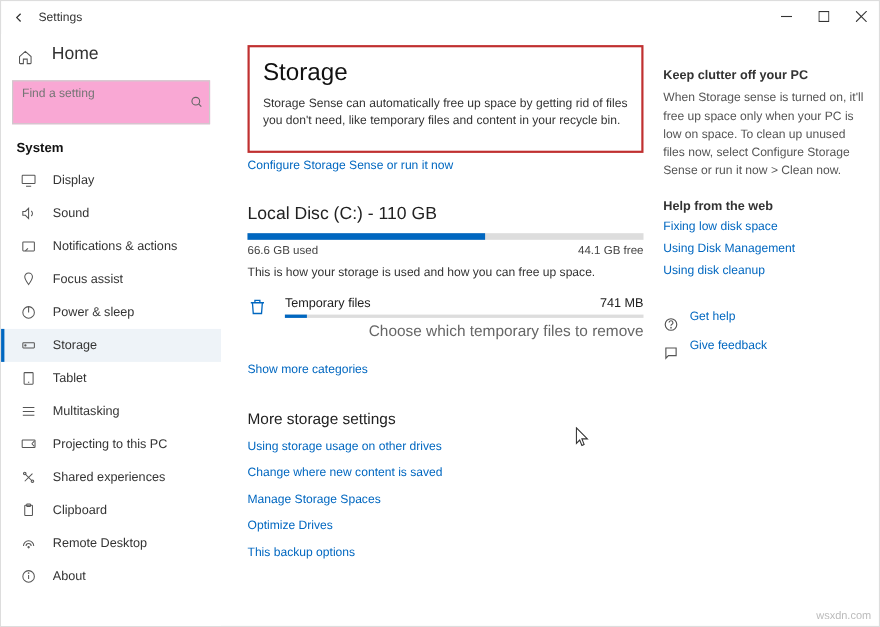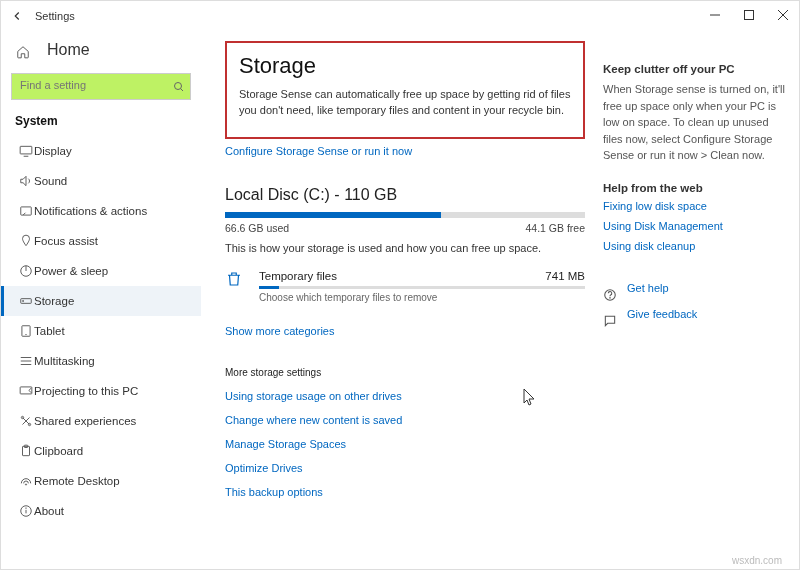--- a/index.html
+++ b/index.html
@@ -7,24 +7,24 @@
 .window { width:100%; height:100%; display:flex; flex-direction:column; border:1px solid #ddd; }
 .titlebar { height:30px; display:flex; align-items:center; padding:0 6px; font-size:11px; color:#333; }
 .titlebar .back { width:20px; display:flex; justify-content:center; }
 .titlebar .title { margin-left:8px; }
 .winbtns { position:absolute; top:0; right:0; display:flex; }
 .winbtn { width:34px; height:30px; display:flex; align-items:center; justify-content:center; color:#333; }
 .content { flex:1; display:flex; overflow:hidden; }
 .sidebar { width:200px; background:#fff; padding:4px 0 0 0; overflow-y:auto; }
 .home-row { display:flex; align-items:flex-end; padding:6px 14px; font-size:16px; color:#333; gap:16px; }
 .search-box { margin:8px 10px 10px 10px; position:relative; }
-.search-box input { width:100%; border:1px solid #ccc; background:#bef264; padding:5px 24px 8px 8px; font-size:11px; outline:none; }
+.search-box input { width:100%; border:1px solid #ccc; background:#f9a8d4; padding:5px 24px 21px 8px; font-size:11px; outline:none; }
 .search-box .srch-ic { position:absolute; right:6px; top:50%; transform:translateY(-50%); color:#666; }
 .cat-label { font-weight:600; font-size:12px; padding:4px 14px 8px 14px; color:#111; }
-.nav-item { display:flex; align-items:center; padding:8px 14px 8px 14px; font-size:11.5px; color:#333; cursor:default; border-left:3px solid transparent; }
+.nav-item { display:flex; align-items:center; gap:14px; padding:8px 14px 8px 14px; font-size:11.5px; color:#333; cursor:default; border-left:3px solid transparent; }
 .nav-item.active { background:#eef3f8; border-left:3px solid #0067c0; }
 .nav-icon { width:16px; display:flex; justify-content:center; color:#555; }
 .main { flex:1; display:flex; overflow-y:auto; padding:10px 14px 20px 24px; gap:18px; }
 .main-left { width:360px; }
 .storagebox { border:2px solid #c03030; padding:10px 12px 10px 12px; }
 .page-title { font-size:22px; font-weight:400; color:#111; margin-bottom:8px; }
 .desc-text { font-size:11px; color:#333; line-height:1.45; margin-bottom:8px; }
 .toggle-row { display:flex; align-items:center; gap:10px; }
 .toggle { width:34px; height:16px; border:1px solid #555; border-radius:10px; position:relative; background:#fff; }
 .toggle .knob { width:10px; height:10px; border-radius:50%; background:#333; position:absolute; left:2px; top:2px; }
@@ -36,30 +36,30 @@
 .progbar .fill { position:absolute; left:0; top:0; bottom:0; background:#0067c0; }
 .usage-row { display:flex; justify-content:space-between; font-size:10.5px; color:#444; margin-top:4px; }
 .hint-text { font-size:11px; color:#333; margin-top:8px; }
 .temp-row { display:flex; align-items:flex-start; gap:16px; margin-top:12px; padding:4px 0 6px 0; }
 .trash-ic { color:#0067c0; }
 .temp-body { flex:1; }
 .temp-head { display:flex; justify-content:space-between; font-size:11.5px; color:#222; }
 .temp-bar-wrap { margin-top:4px; }
 .temp-bar { height:3px; background:#ddd; position:relative; }
 .temp-bar .fill { position:absolute; left:0; top:0; bottom:0; width:6%; background:#0067c0; }
-.temp-sub { font-size:10px; color:#666; margin-top:3px; }
+.temp-sub { font-size:14px; color:#666; margin-top:3px;text-align:right; }
 .more-cat { margin-top:12px; }
-.section-h { font-size:10px; color:#222; font-weight:400; margin-top:28px; margin-bottom:12px; }
+.section-h { font-size:14px; color:#222; font-weight:400; margin-top:28px; margin-bottom:12px; }
 .links-col .link { display:block; margin-bottom:12px; }
 .rightcol { flex:1; padding-top:22px; font-size:11px; color:#333; }
 .rightcol h4 { font-size:11.5px; font-weight:600; margin-bottom:6px; }
 .rightcol p { line-height:1.5; margin-bottom:18px; color:#555; }
 .rightcol .link { display:block; margin-bottom:8px; }
 .icon-link-row { display:flex; align-items:flex-end; gap:10px; margin-top:6px; }
-.watermark { position:absolute; bottom:4px; right:18px; font-size:10px; color:#bbb; }
+.watermark { position:absolute; bottom:4px; right:8px; font-size:10px; color:#bbb; }
 svg { display:block; }
 .cursor-arrow { position:absolute; left:523px; top:388px; }
 </style>
 </head>
 <body>
 
 <div class="window">
   <div class="titlebar">
     <span class="back">
       <svg width="14" height="14" viewBox="0 0 24 24" fill="none" stroke="#333" stroke-width="2">

